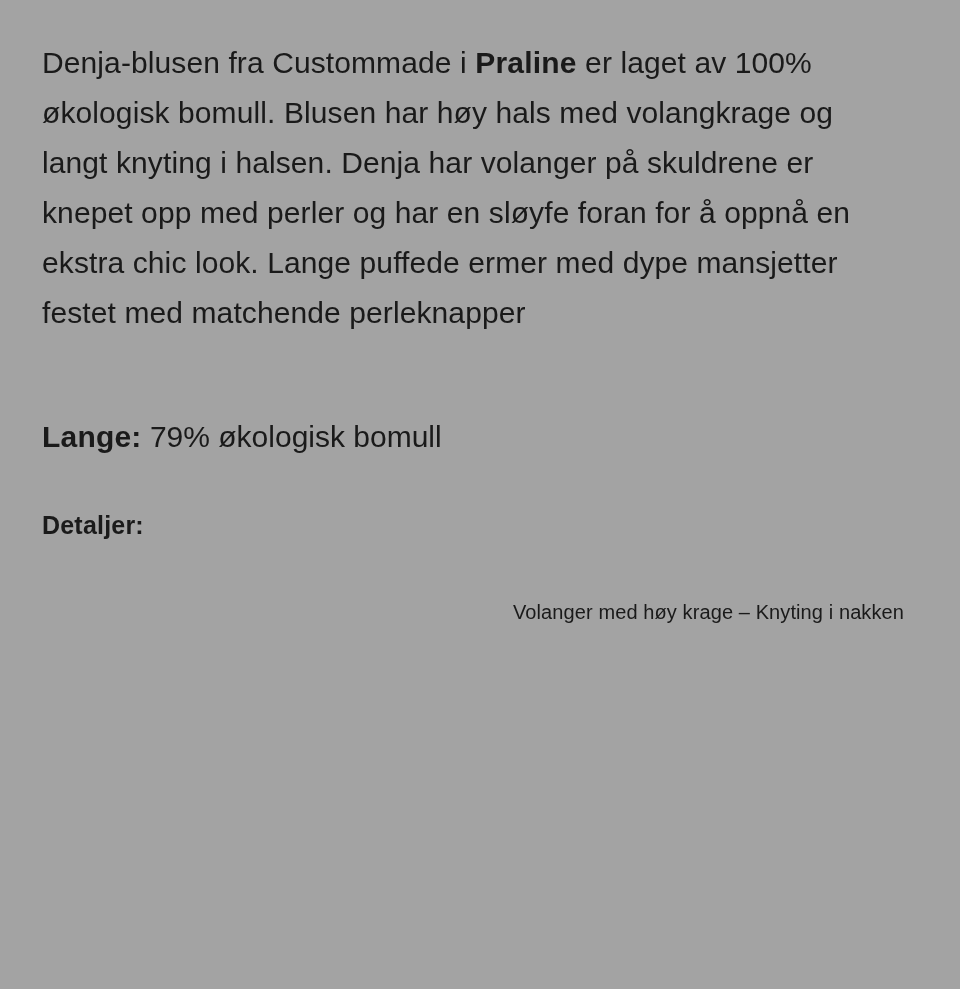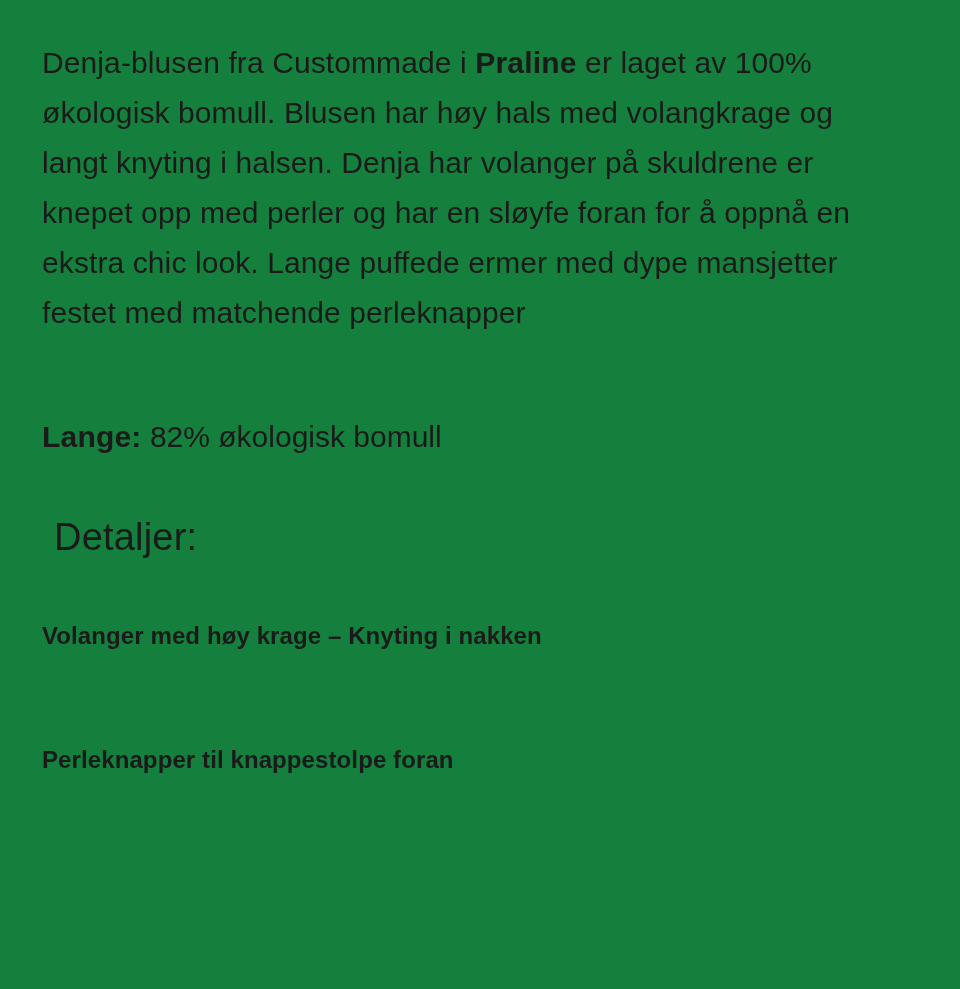--- a/index.html
+++ b/index.html
@@ -15,21 +15,21 @@
     font-family: "Liberation Sans", "DejaVu Sans", sans-serif;
     color: #1a1a1a;
     -webkit-font-smoothing: antialiased;
   }
 
   #product-description {
     box-sizing: border-box;
     width: 960px;
     height: 989px;
     padding: 38px 56px 0 42px;
-    background: #15803d;
+    background: #a3a3a3;
   }
 
   .para {
     margin: 0;
     font-size: 30px;
     line-height: 50px;
     font-weight: 400;
     letter-spacing: 0.1px;
     color: #1a1a1a;
     max-width: 860px;
@@ -54,59 +54,59 @@
   }
   .spec .spec-label {
     font-weight: 700;
     letter-spacing: 0.2px;
   }
   .spec .spec-value {
     font-weight: 400;
   }
 
   .section-heading {
-    margin: 12px;
-    font-size: 38px;
+    margin: 0;
+    font-size: 25px;
     line-height: 50px;
-    font-weight: 400;
+    font-weight: 700;
     letter-spacing: 0.2px;
     color: #1a1a1a;
   }
 
   .detail-item {
     margin: 0;
-    font-size: 24px;
+    font-size: 20px;
     line-height: 50px;
-    font-weight: 700;
+    font-weight: 400;
     letter-spacing: 0.1px;
     color: #1a1a1a;
+    text-align: right;
   }
 </style>
 </head>
 <body>
 
 <main id="product-description">
 
   <p class="para"><span>Denja-blusen fra Custommade i </span><span class="emph">Praline</span><span> er laget av 100% økologisk bomull. Blusen har høy hals med volangkrage og langt knyting i halsen. Denja har volanger på skuldrene er knepet opp med perler og har en sløyfe foran for å oppnå en ekstra chic look. Lange puffede ermer med dype mansjetter festet med matchende perleknapper</span></p>
 
   <div class="gap-paragraph"></div>
 
 
   <div class="gap-section"></div>
 
-  <p class="spec"><span class="spec-label">Lange:</span><span class="spec-value"> <span>82% økologisk bomull</span></span></p>
+  <p class="spec"><span class="spec-label">Lange:</span><span class="spec-value"> <span>79% økologisk bomull</span></span></p>
 
   <div class="gap-heading"></div>
 
   <h2 class="section-heading">Detaljer:</h2>
 
   <div class="gap-detail"></div>
 
   <p class="detail-item">Volanger med høy krage – Knyting i nakken</p>
 
   <div class="gap-detail"></div>
 
 
   <div class="gap-detail"></div>
 
-  <p class="detail-item">Perleknapper til knappestolpe foran</p>
 
 </main>
 
 </body></html>

